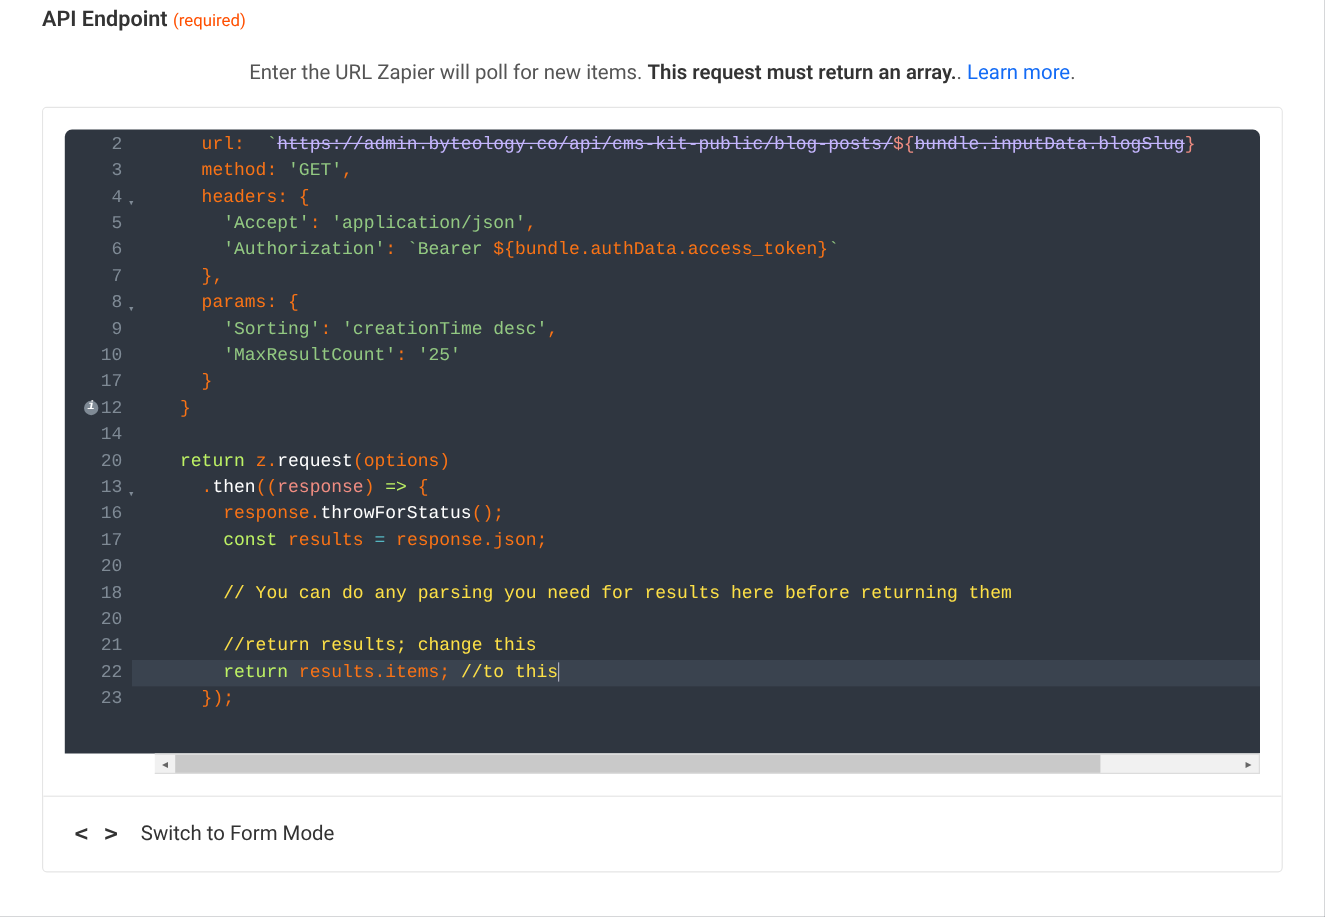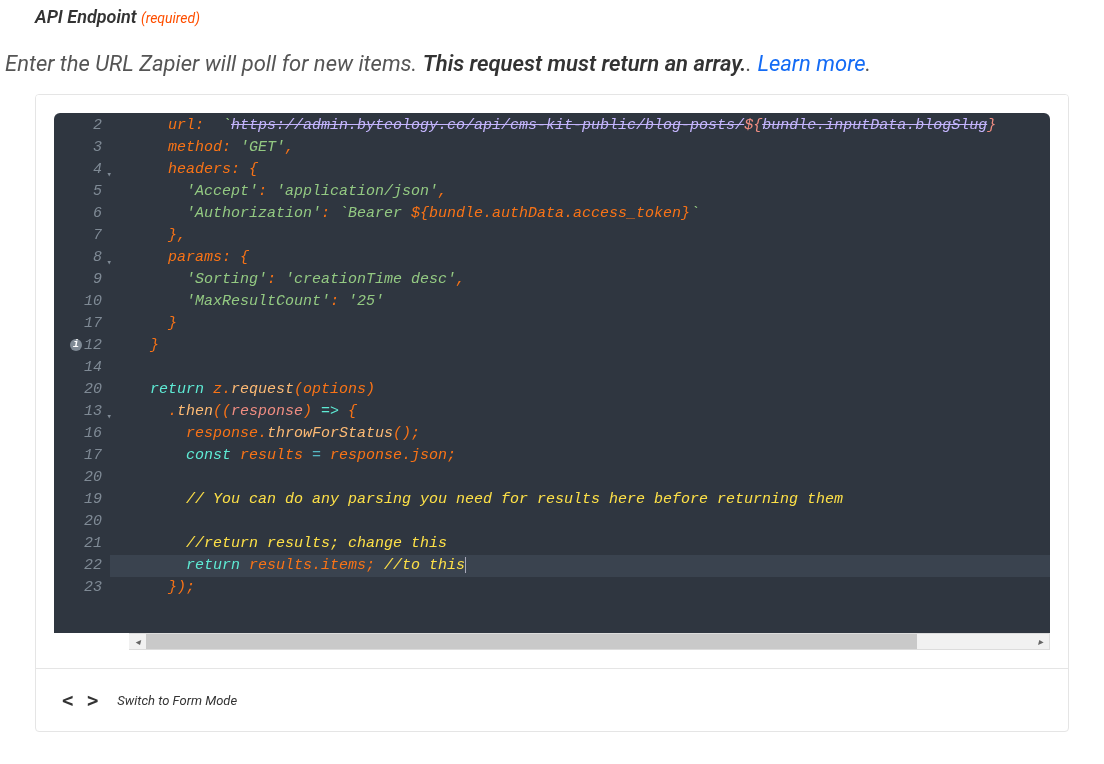--- a/index.html
+++ b/index.html
@@ -5,37 +5,37 @@
   * { box-sizing: border-box; }
   body {
     margin: 0;
     padding: 0;
     font-family: -apple-system, BlinkMacSystemFont, "Segoe UI", Roboto, Helvetica, Arial, sans-serif;
     background: #ffffff;
     color: #333;
   }
   .page {
     padding: 6px 5px 20px 5px;
-    font-style: italic;
   }
   .section-title {
     font-size: 18px;
     font-weight: 600;
     color: #333;
     margin: 0 0 4px 30px;
   }
   .required {
     color: #ff4f00;
     font-weight: 400;
     font-size: 14px;
   }
   .description {
-    font-size: 22px;
+    font-size: 17px;
     color: #555;
     margin: 24px 0 18px 0;
+    text-align: center;
   }
   .description .bold {
     font-weight: 600;
     color: #333;
   }
   .description a {
     color: #136bf5;
     text-decoration: none;
   }
   .panel {
@@ -110,23 +110,23 @@
     height: 22px;
   }
   .code .hl {
     margin-left:-1000px;
     padding-left:1000px;
     background: #3a434f;
   }
   .c-white { color:#f97316; }
   .c-salmon { color:#f08d82; }
   .c-green { color:#93c982; }
-  .c-purple { color:#5eead4; }
+  .c-purple { color:#bef264; }
   .c-comment { color:#fde047; }
-  .c-blue { color:#fdba74; }
+  .c-blue { color:#ffffff; }
   .c-teal { color:#55b6c2; }
   .c-gray { color:#c4b5fd; }
   .cursor { border-left:1px solid #aab; height:16px; display:inline-block; vertical-align:middle;}
 
   
   .hscroll {
     position: relative;
     height: 17px;
     background: #f1f1f1;
     display: flex;
@@ -171,21 +171,21 @@
     cursor: pointer;
   }
   .code-ic {
     font-family: ui-monospace, Menlo, Consolas, monospace;
     font-size: 19px;
     font-weight: 700;
     color: #333;
     letter-spacing: 1px;
   }
   .switch-row .label {
-    font-size: 13px;
+    font-size: 17px;
     color: #333;
   }
 </style>
 </head>
 <body>
 
 <div class="page">
   <h2 class="section-title">
     <span>API Endpoint</span>
     <span class="required">(required)</span>
@@ -210,21 +210,21 @@
               <div class="num">9</div>
               <div class="num">10</div>
               <div class="num">17</div>
               <div class="num info">12</div>
               <div class="num">14</div>
               <div class="num">20</div>
               <div class="num fold">13</div>
               <div class="num">16</div>
               <div class="num">17</div>
               <div class="num">20</div>
-              <div class="num">19</div>
+              <div class="num">18</div>
               <div class="num">20</div>
               <div class="num">21</div>
               <div class="num">22</div>
               <div class="num">23</div>
             </div>
            <div class="code" id="codearea"><div class="line"><span class="c-white">    url:  </span><span class="c-green">`</span><span class="c-gray" style="text-decoration: line-through;">https://admin.byteology.co/api/cms-kit-public/blog-posts/</span><span class="c-salmon">${</span><span class="c-gray" style="text-decoration: line-through;">bundle.inputData.blogSlug</span><span class="c-salmon">}</span></div><div class="line"><span class="c-white">    method: </span><span class="c-green">'GET'</span><span class="c-white">,</span></div><div class="line"><span class="c-white">    headers: {</span></div><div class="line"><span class="">      </span><span class="c-green">'Accept'</span><span class="c-white">: </span><span class="c-green">'application/json'</span><span class="c-white">,</span></div><div class="line"><span class="">      </span><span class="c-green">'Authorization'</span><span class="c-white">: </span><span class="c-green">`Bearer </span><span class="c-white">${bundle.authData.access_token}</span><span class="c-green">`</span></div><div class="line"><span class="c-white">    },</span></div><div class="line"><span class="c-white">    params: {</span></div><div class="line"><span class="">      </span><span class="c-green">'Sorting'</span><span class="c-white">: </span><span class="c-green">'creationTime desc'</span><span class="c-white">,</span></div><div class="line"><span class="">      </span><span class="c-green">'MaxResultCount'</span><span class="c-white">: </span><span class="c-green">'25'</span></div><div class="line"><span class="c-white">    }</span></div><div class="line"><span class="c-white">  }</span></div><div class="line">&nbsp;</div><div class="line"><span class="">  </span><span class="c-purple">return</span><span class="c-white"> z.</span><span class="c-blue">request</span><span class="c-white">(options)</span></div><div class="line"><span class="c-white">    .</span><span class="c-blue">then</span><span class="c-white">((</span><span class="c-salmon">response</span><span class="c-white">) </span><span class="c-purple">=&gt;</span><span class="c-white"> {</span></div><div class="line"><span class="c-white">      response.</span><span class="c-blue">throwForStatus</span><span class="c-white">();</span></div><div class="line"><span class="">      </span><span class="c-purple">const</span><span class="c-white"> results </span><span class="c-teal">=</span><span class="c-white"> response.json;</span></div><div class="line">&nbsp;</div><div class="line"><span class="">      </span><span class="c-comment">// You can do any parsing you need for results here before returning them</span></div><div class="line">&nbsp;</div><div class="line"><span class="">      </span><span class="c-comment">//return results; change this</span></div><div class="line hl"><span class="">      </span><span class="c-purple">return</span><span class="c-white"> results.items; </span><span class="c-comment">//to this</span><span class="cursor"></span></div><div class="line"><span class="c-white">    });</span></div></div>
         </div>
       </div>
       <div class="hscroll">
         <div class="arrow">◂</div>

